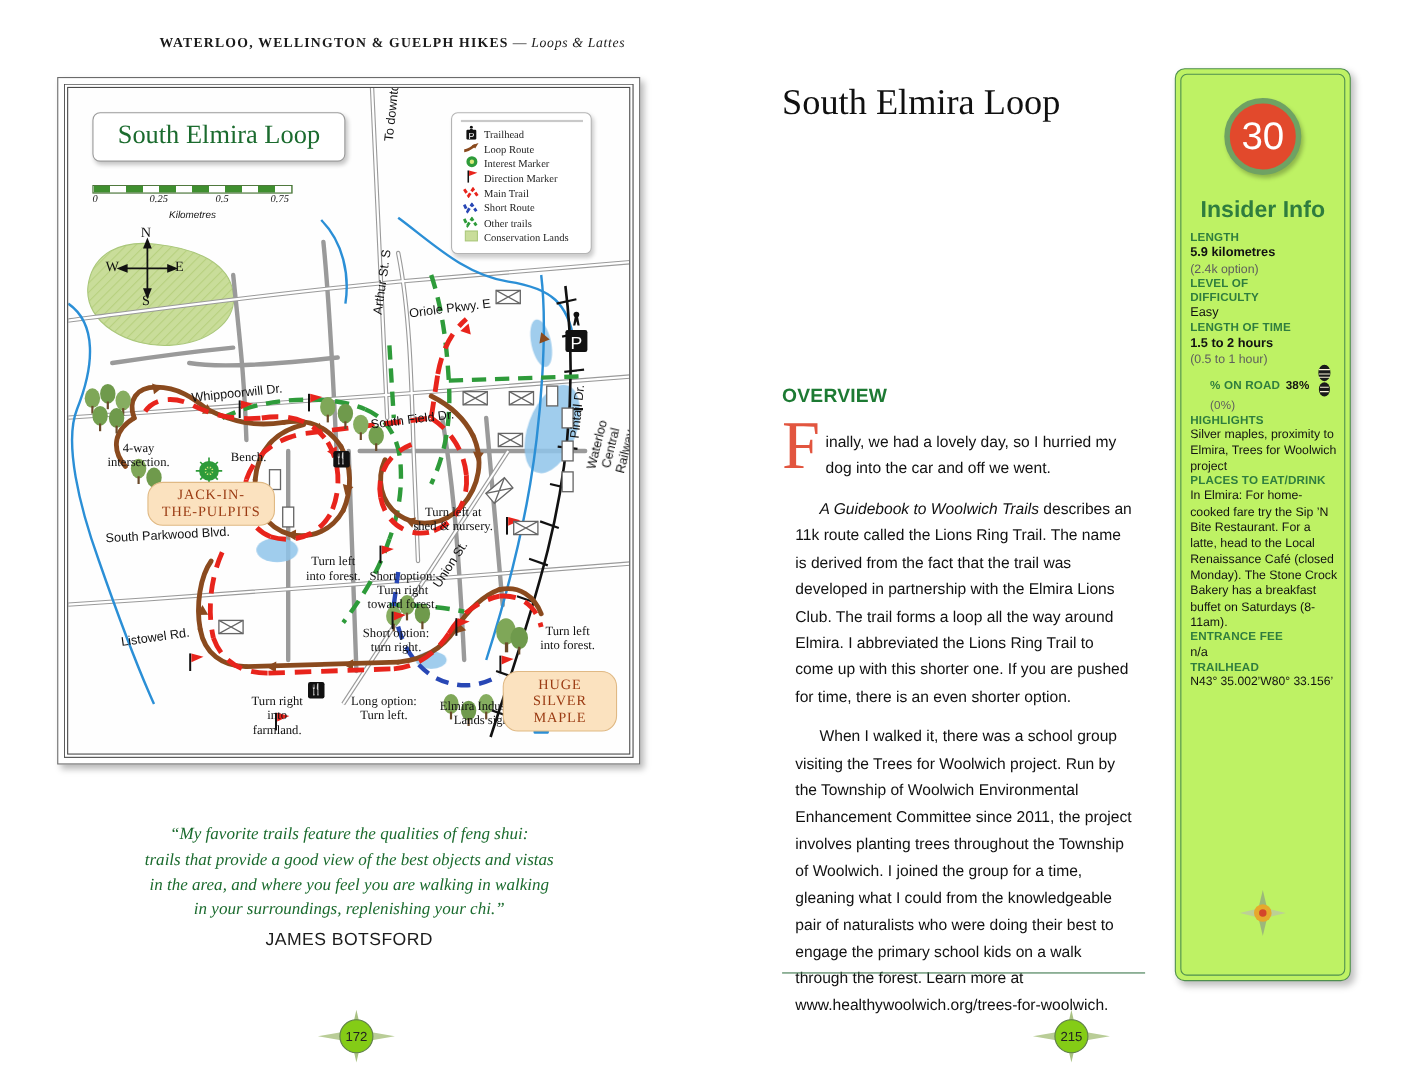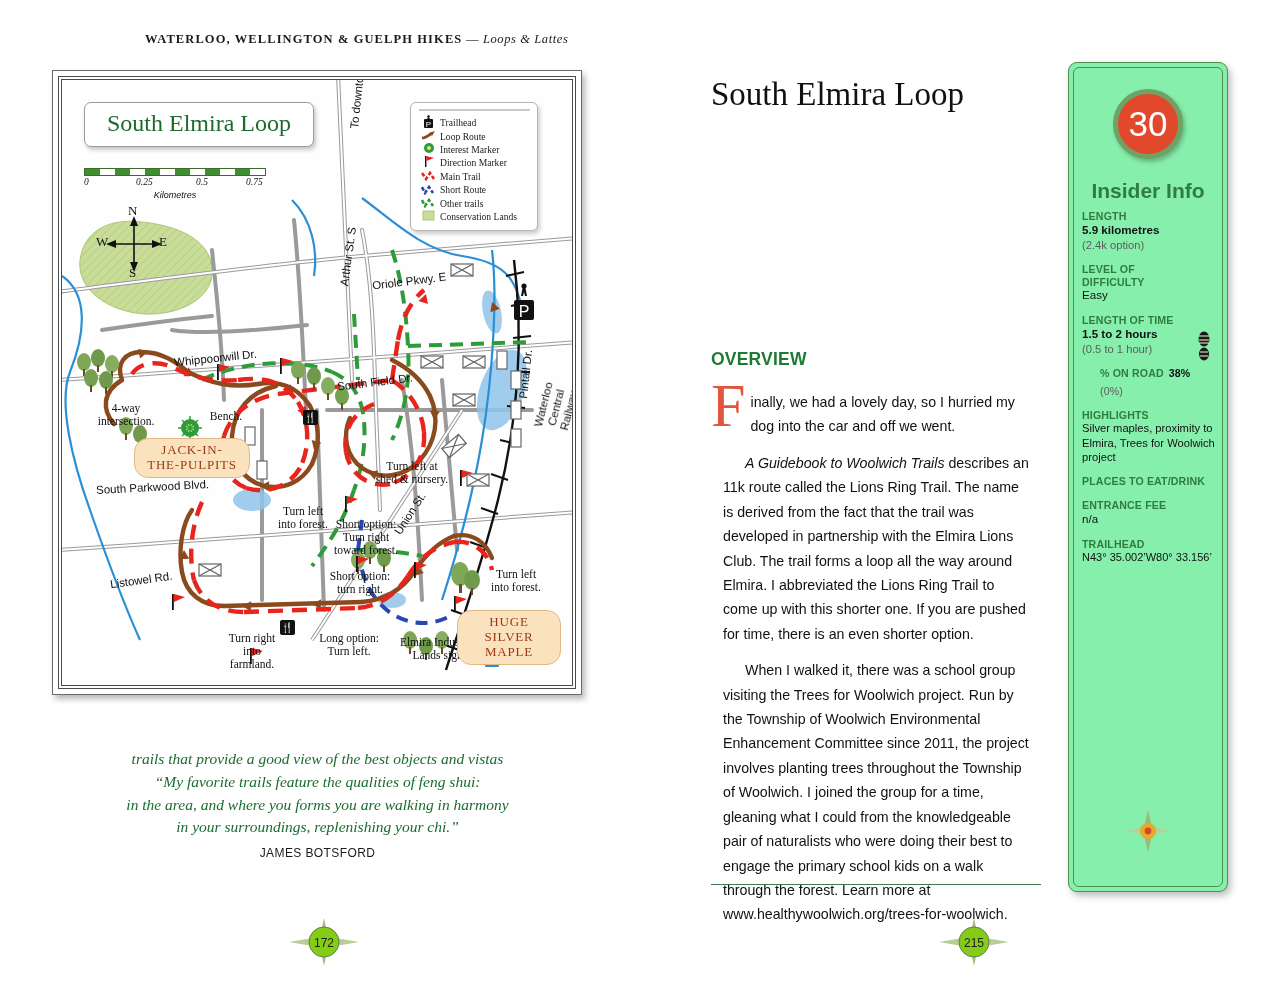--- a/index.html
+++ b/index.html
@@ -120,21 +120,21 @@
 
   
   .quote{
     position:absolute; left:60px; top:748px; width:515px;
     text-align:center;
     font-family:"Liberation Serif", serif; font-style:italic;
     font-size:15.5px; line-height:1.47; color:#1b6b2e;
   }
   .quote-author{
     position:absolute; left:60px; top:846px; width:515px;
-    text-align:center; font-size:12px; letter-spacing:.4px; color:#1b1b1b;
+    text-align:center; font-size:16px; letter-spacing:.4px; color:#1b1b1b;
   }
 
   
   .chapter-title{
     position:absolute; left:711px; top:76px;
     font-family:"Liberation Serif", serif; font-size:33px; color:#101010;
   }
   .overview-head{
     position:absolute; left:711px; top:349px;
     font-size:17.5px; font-weight:bold; color:#1d7a33; letter-spacing:.2px;
@@ -153,21 +153,21 @@
   .body-col i{ font-style:italic; }
   .rule-bottom{
     position:absolute; left:711px; top:884px; width:330px;
     border-top:1.6px solid #3f7a4e;
   }
 
   
   .insider{
     position:absolute; left:1068px; top:62px;
     width:160px; height:830px;
-    background:#86efac;
+    background:#bef264;
     border:1.6px solid #4f8f4f;
     border-radius:9px;
     box-shadow:3px 4px 7px rgba(0,0,0,.25);
   }
   .insider:before{
     content:""; position:absolute; left:4px; top:4px; right:4px; bottom:4px;
     border:1.2px solid #4f8f4f; border-radius:6px; pointer-events:none;
   }
   .badge{
     position:absolute; left:50%; top:26px; transform:translateX(-50%);
@@ -177,21 +177,21 @@
     font-size:35px; font-family:"Liberation Sans", sans-serif;
     box-shadow:2px 3px 4px rgba(0,0,0,.25);
   }
   .insider-title{
     position:absolute; left:0; right:0; top:116px;
     text-align:center; font-size:21px; font-weight:bold; color:#2f7d3e;
   }
   .ii-body{ position:absolute; left:13px; right:11px; top:147px; }
   .ii-head{
     font-size:10.6px; font-weight:bold; color:#2f7d3e;
-    letter-spacing:.15px; line-height:1.22; margin-top:11px;
+    letter-spacing:.15px; line-height:1.22; 
   }
   .ii-head:first-child{ margin-top:0; }
   .ii-val{ font-size:11.6px; color:#111; font-weight:bold; line-height:1.26;}
   .ii-sub{ font-size:11.2px; color:#5d5d5d; line-height:1.26;}
   .ii-text{ font-size:11.2px; color:#111; line-height:1.28;}
   .ii-plain{ font-size:11.6px; color:#111; line-height:1.26;}
   .ii-inline{ display:flex; align-items:baseline; gap:5px; flex-wrap:wrap;}
   .boot{
     position:absolute; right:14px; top:268px; width:18px; text-align:center;
     font-size:13px; line-height:1.05; color:#111;
@@ -685,23 +685,23 @@
 THE-PULPITS</div>
     <div class="callout" style="left:395px; top:530px; width:104px;">HUGE SILVER
 MAPLE</div>
 
     <div class="micon sqico" style="left:241px; top:330px;">🍴</div>
     <div class="micon sqico" style="left:218px; top:540px;">🍴</div>
   </div>
 </div>
 
 <div class="quote">
+  <div>“My favorite trails feature the qualities of feng shui:</div>
   <div>trails that provide a good view of the best objects and vistas</div>
-  <div>“My favorite trails feature the qualities of feng shui:</div>
-  <div>in the area, and where you forms you are walking in harmony</div>
+  <div>in the area, and where you feel you are walking in walking</div>
   <div>in your surroundings, replenishing your chi.”</div>
 </div>
 <div class="quote-author">JAMES BOTSFORD</div>
 
 <div class="chapter-title">South Elmira Loop</div>
 <div class="overview-head">OVERVIEW</div>
 
 <div class="body-col">
   <span class="dropcap">F</span>
   <p><span>inally, we had a lovely day, so I hurried my dog into the car and off we went.</span></p>
@@ -744,20 +744,21 @@
     <div class="ii-head ii-inline" style="margin-top:11px;margin-left:18px;">
       <span>% ON ROAD</span>
       <span style="color:#111;">38%</span>
       <span style="color:#5d5d5d; font-weight:normal;">(0%)</span>
     </div>
 
     <div class="ii-head">HIGHLIGHTS</div>
     <div class="ii-text">Silver maples, proximity to Elmira, Trees for Woolwich project</div>
 
     <div class="ii-head">PLACES TO EAT/DRINK</div>
+    <div class="ii-text">In Elmira: For home-cooked fare try the Sip ’N Bite Restaurant. For a latte, head to the Local Renaissance Café (closed Monday). The Stone Crock Bakery has a breakfast buffet on Saturdays (8-11am).</div>
 
     <div class="ii-head">ENTRANCE FEE</div>
     <div class="ii-plain">n/a</div>
 
     <div class="ii-head">TRAILHEAD</div>
     <div class="ii-plain" style="font-size:11px;">N43° 35.002’W80° 33.156’</div>
   </div>
 
   <div class="ii-compass">
     <svg width="44" height="44" viewBox="0 0 44 44">

